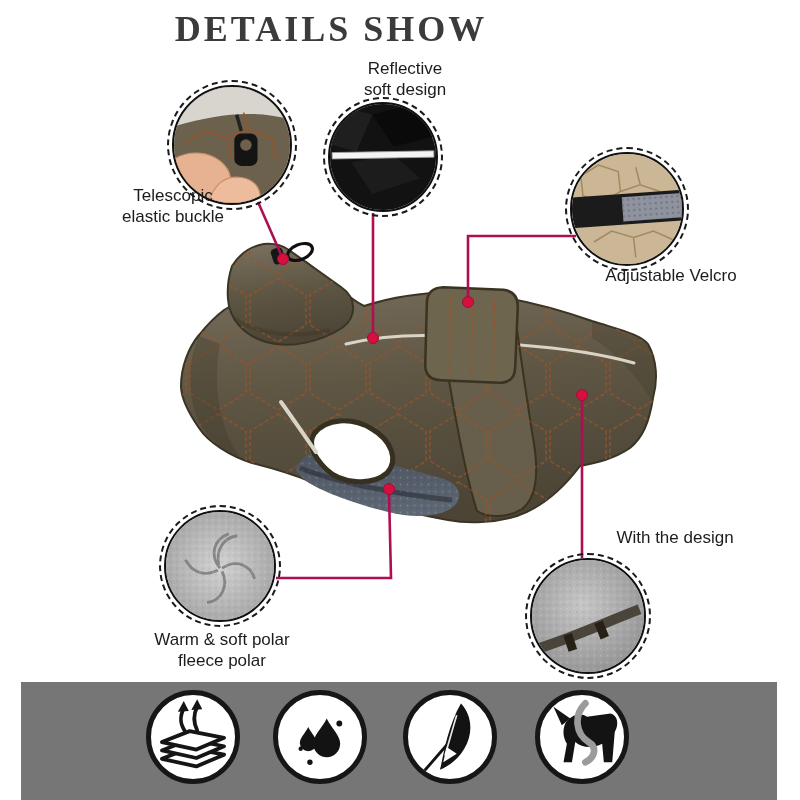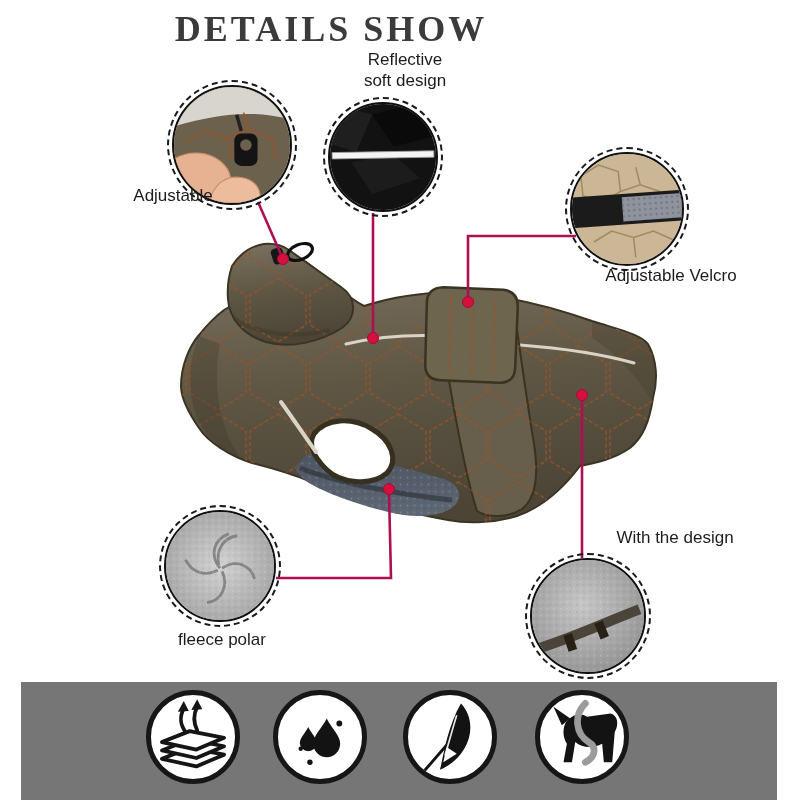--- a/index.html
+++ b/index.html
@@ -212,34 +212,36 @@
       <rect width="100" height="100" fill="url(#fg5)"></rect>
       <rect width="100" height="100" fill="url(#g5)" opacity="0.45"></rect>
       <path d="M2,80 C30,72 60,58 96,44" stroke="#4a443a" stroke-width="9" fill="none"></path>
       <rect x="30" y="66" width="8" height="15" transform="rotate(-18 34 73)" fill="#262017"></rect>
       <rect x="58" y="55" width="8" height="15" transform="rotate(-22 62 62)" fill="#262017"></rect>
       <path d="M0,88 L18,96 L0,100 Z" fill="#b29465"></path>
     </svg>
       </div>
   </div>
 
-  <div class="lbl" style="left:325px;top:49px;width:160px;">
+  <div class="lbl" style="left:325px;top:58px;width:160px;">
     <span>Reflective</span>
       <span>soft design</span>
   </div>
   <div class="lbl" style="left:88px;top:185px;width:170px;">
-    <span>Adjustable</span>
+    <span>Telescopic</span>
+      <span>elastic buckle</span>
   </div>
   <div class="lbl" style="left:571px;top:265px;width:200px;">
     <span>Adjustable Velcro</span>
   </div>
   <div class="lbl" style="left:575px;top:527px;width:200px;">
     <span>With the design</span>
   </div>
   <div class="lbl" style="left:122px;top:629px;width:200px;">
+    <span>Warm &amp; soft polar</span>
       <span>fleece polar</span>
   </div>
 
   <div class="feature-bar">
     <div class="fi" style="left:125px;">
       <svg viewBox="0 0 100 100">
         <g fill="#fff" stroke="#151515" stroke-width="4.5" stroke-linejoin="round">
           <path d="M13 76 L46 63 L87 71 L54 85 Z"></path>
           <path d="M13 66 L46 53 L87 61 L54 75 Z"></path>
           <path d="M13 56 L46 43 L87 51 L54 65 Z"></path>

